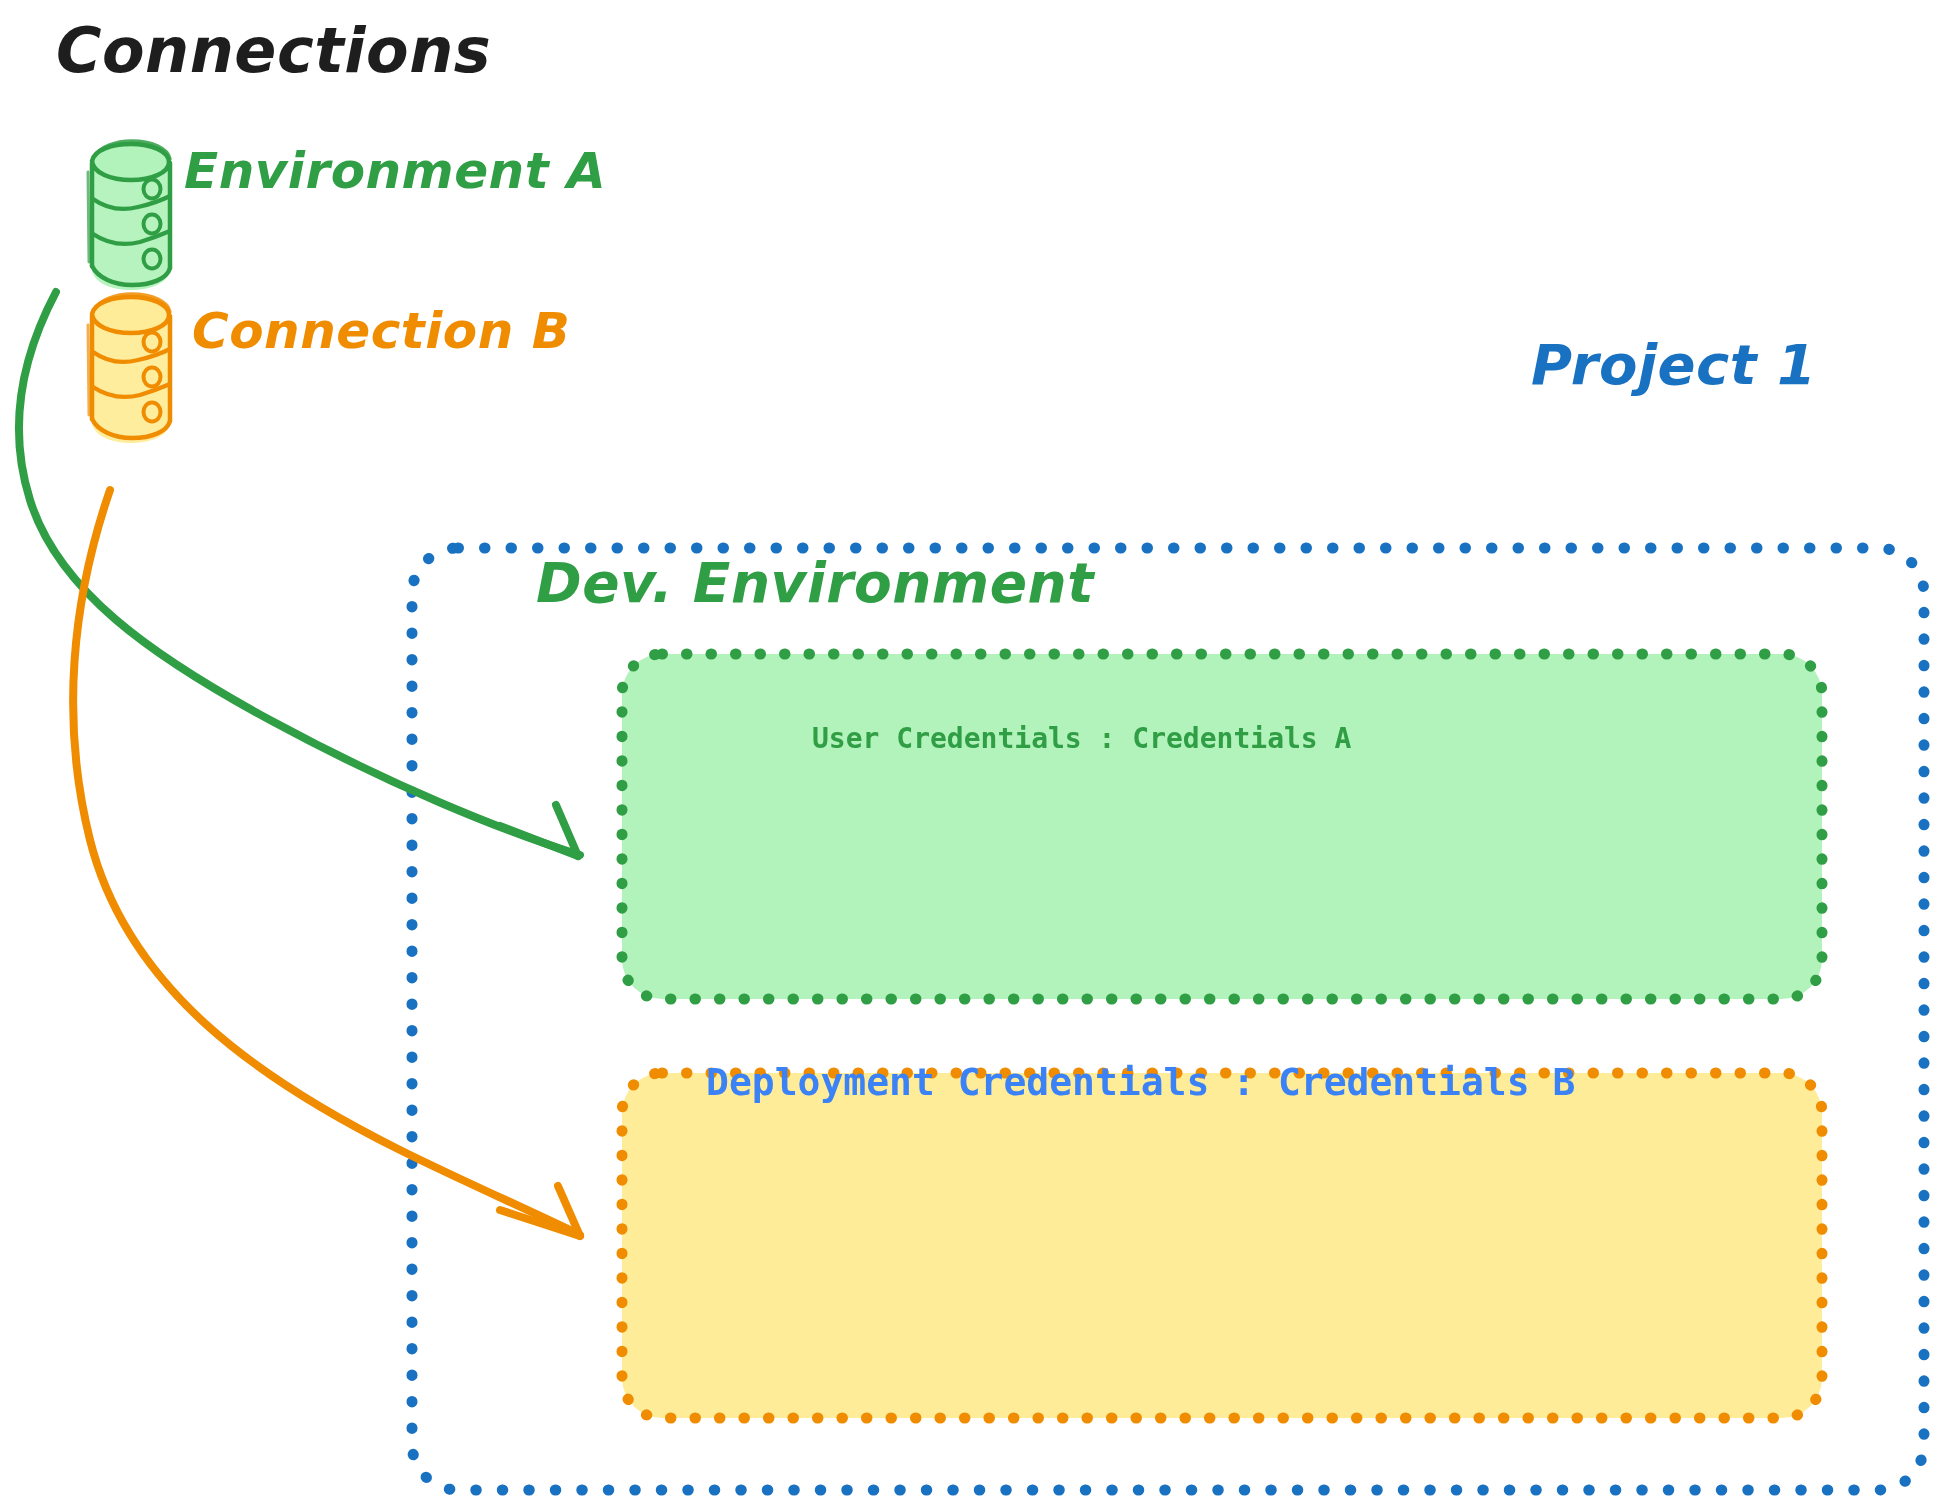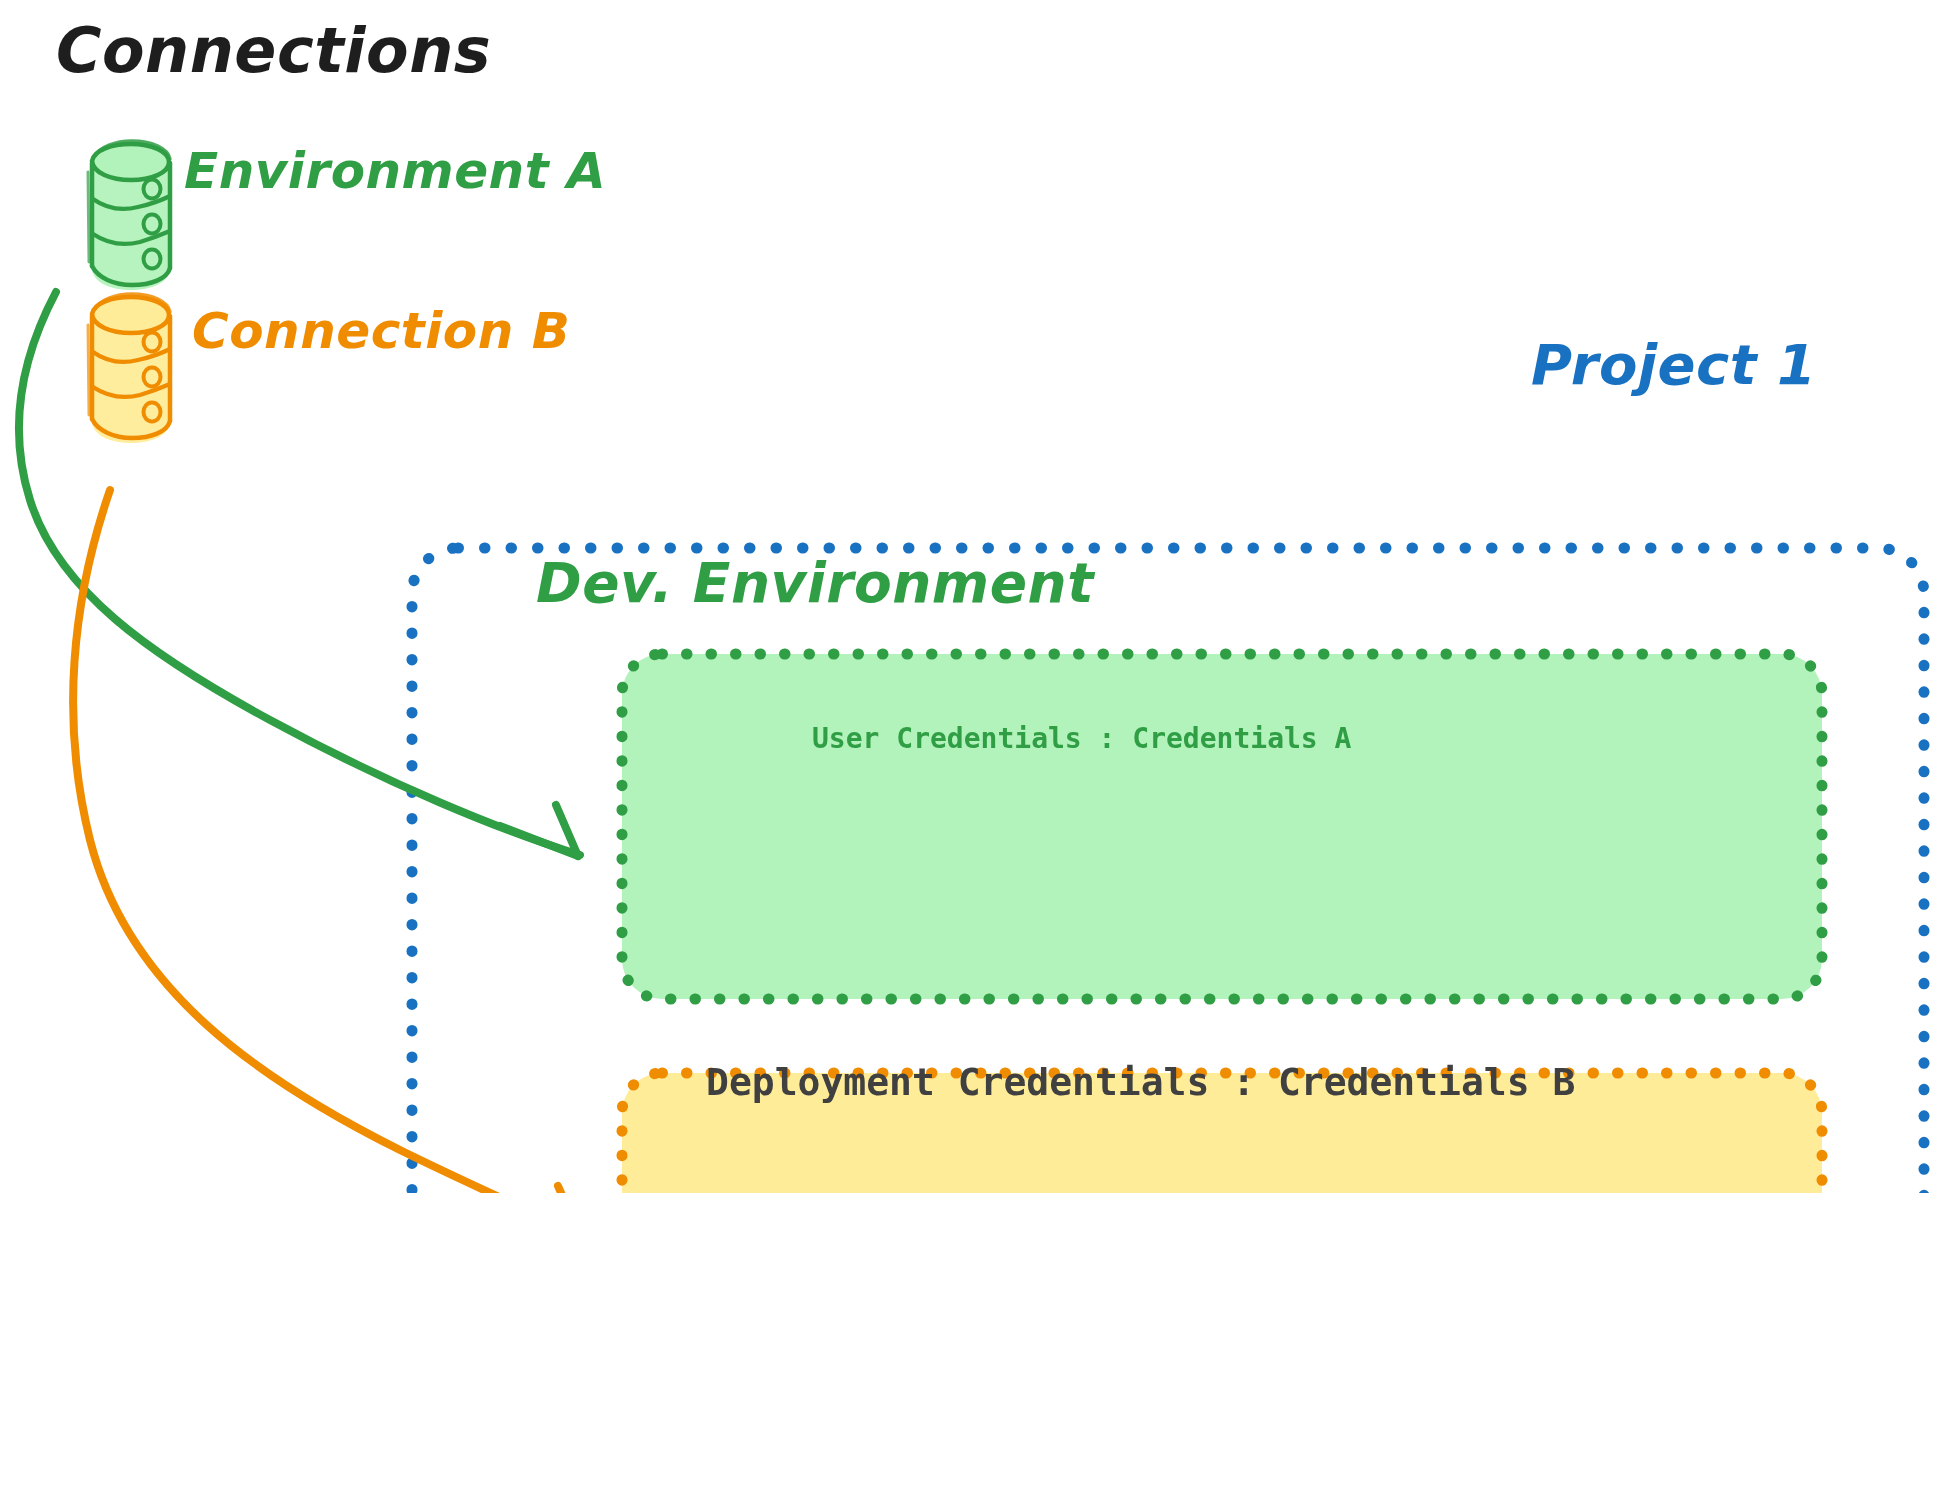--- a/index.html
+++ b/index.html
@@ -7,21 +7,21 @@
     margin: 0;
     padding: 0;
     background: #ffffff;
   }
   body {
     font-family: "DejaVu Sans", sans-serif;
   }
   #stage {
     position: relative;
     width: 1948px;
-    height: 1193px;
+    height: 1506px;
     background: #ffffff;
     overflow: hidden;
   }
   #stage svg.layer {
     position: absolute;
     top: 0;
     left: 0;
     width: 1948px;
     height: 1506px;
   }
@@ -82,21 +82,21 @@
   #label-dev-creds {
     left: 812px;
     top: 722px;
     font-size: 28px;
     color: #2f9e44;
   }
   #label-prod-creds {
     left: 706px;
     top: 1060px;
     font-size: 38px;
-    color: #404040;
+    color: #3b82f6;
   }
 </style>
 </head>
 <body>
 
 <div id="stage">
 
   <svg class="layer" viewBox="0 0 1948 1506" xmlns="http://www.w3.org/2000/svg">
 
     <rect x="412" y="548" width="1512" height="942" rx="46" ry="46" fill="none" stroke="#1971c2" stroke-width="11" stroke-linecap="round" stroke-dasharray="0.5 26"></rect>

